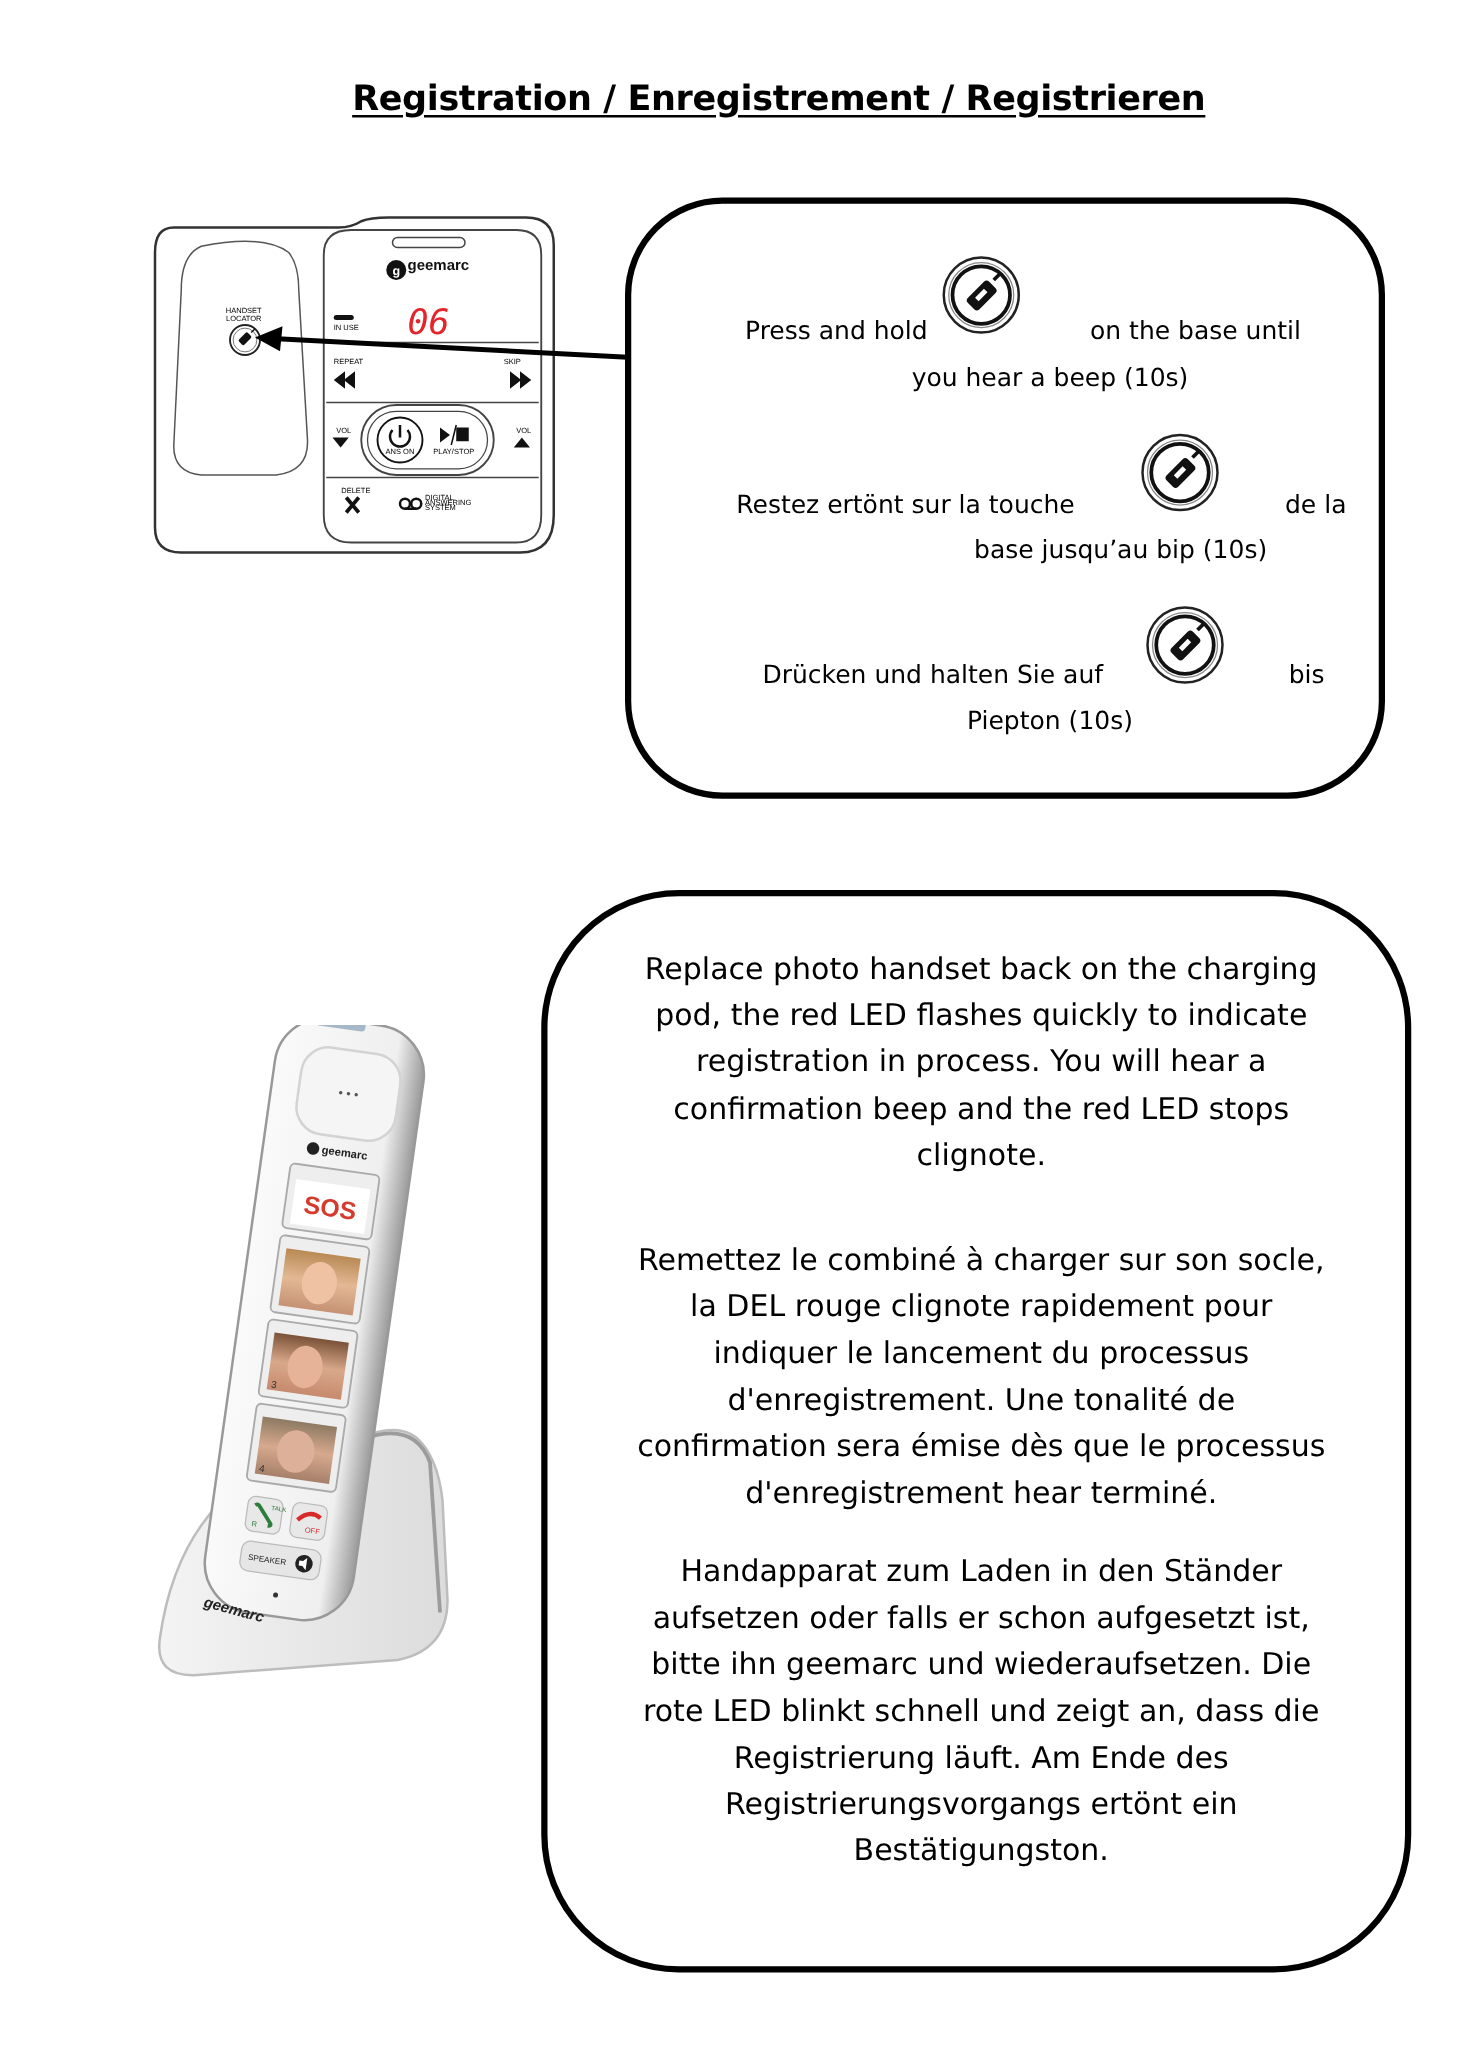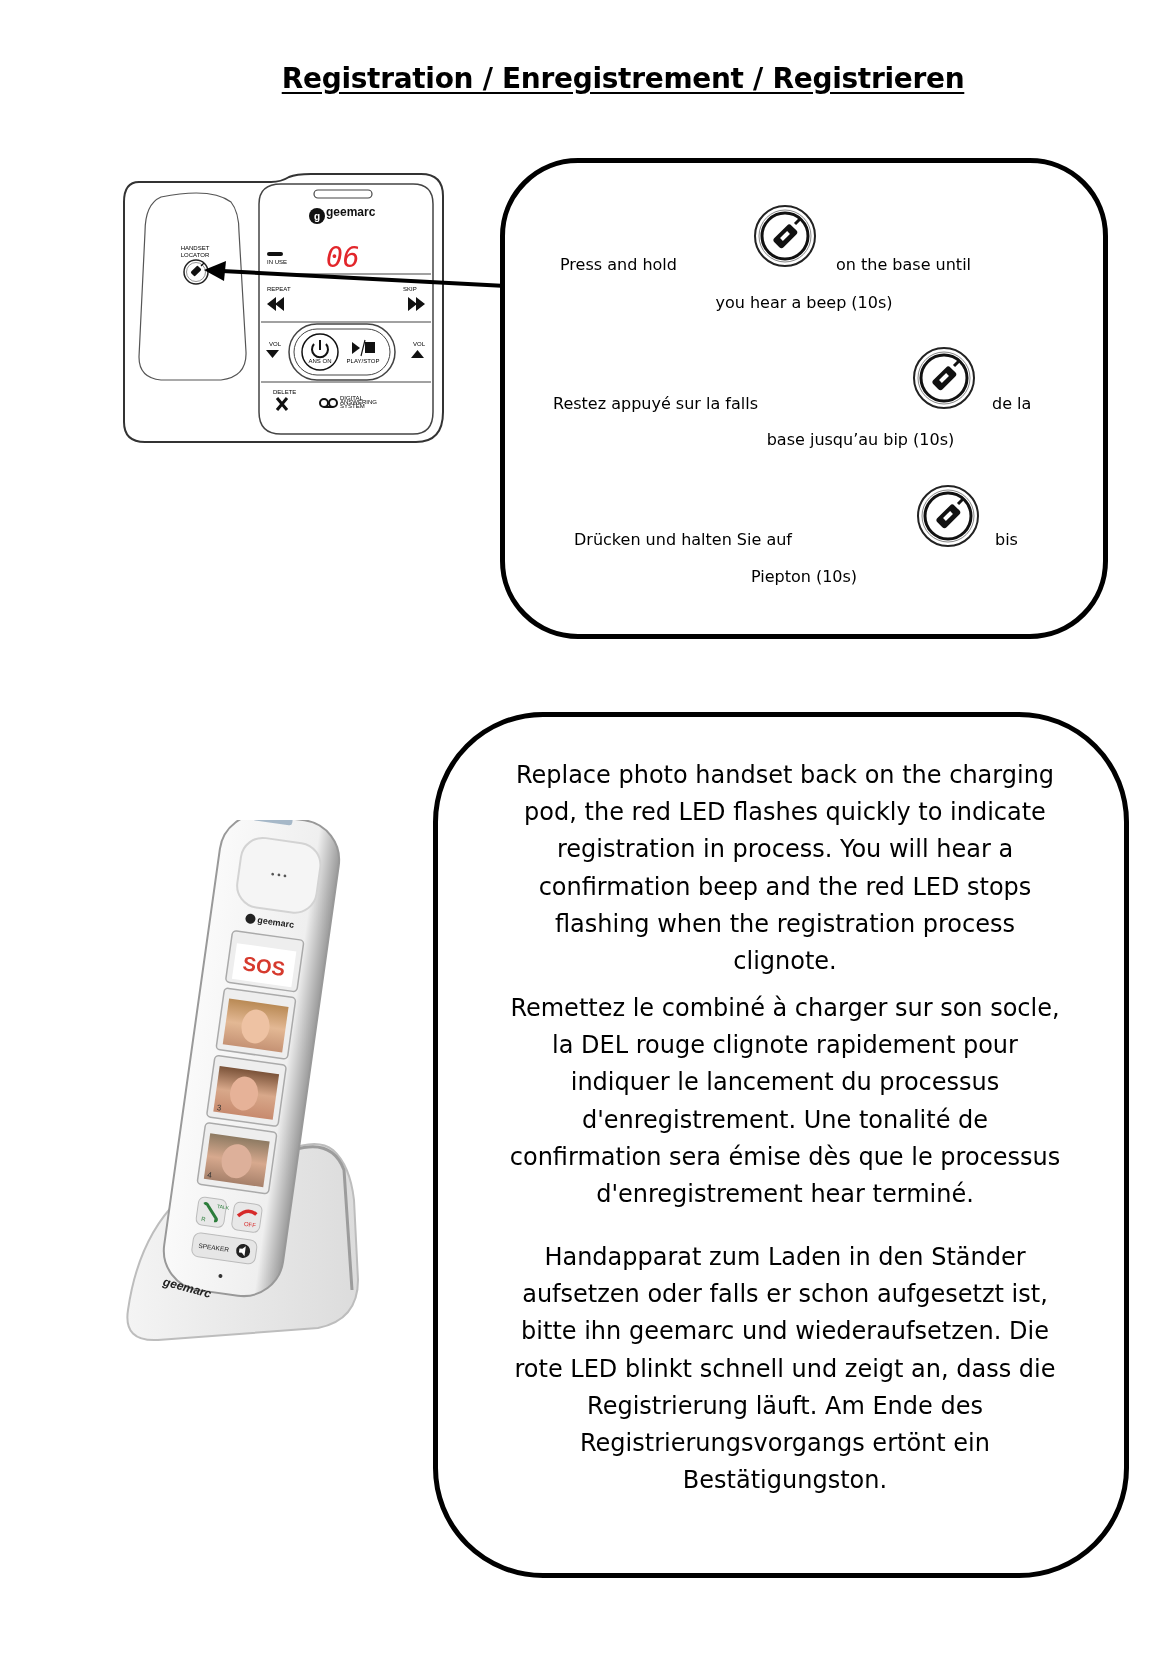--- a/index.html
+++ b/index.html
@@ -2,21 +2,21 @@
 <html><head>
 <meta charset="utf-8">
 <style>
   html,body{margin:0;padding:0;background:#ffffff;}
   body{width:1166px;height:1654px;position:relative;overflow:hidden;font-family:"Liberation Sans",sans-serif;color:#000;}
   .title{position:absolute;left:0;width:1166px;top:62px;text-align:center;font-size:28px;font-weight:bold;text-decoration:underline;text-underline-offset:4px;font-family:"DejaVu Sans",sans-serif;letter-spacing:-0.3px;padding-left:40px;}
   .abs{position:absolute;}
   .box{position:absolute;border:5px solid #000;background:#fff;box-sizing:border-box;}
   .box1{left:500px;top:158px;width:608px;height:481px;border-radius:78px;}
   .box2{left:433px;top:712px;width:696px;height:866px;border-radius:110px;}
-  .txt{font-family:"DejaVu Sans",sans-serif;font-size:16px;line-height:37px;text-align:center;position:absolute;}
+  .txt{font-family:"DejaVu Sans",sans-serif;font-size:20px;line-height:37px;text-align:center;position:absolute;margin-left:36px;}
   .btn-icon{position:absolute;width:64px;height:64px;}
   .para{position:absolute;left:480px;width:610px;text-align:center;font-family:"DejaVu Sans",sans-serif;font-size:24px;line-height:37.2px;}
   
   .base{position:absolute;left:121px;top:172px;width:340px;height:284px;}
   .small{font-family:"Liberation Sans",sans-serif;font-size:6px;}
 </style>
 </head>
 <body>
 
 <div class="title">Registration / Enregistrement / Registrieren</div>
@@ -93,21 +93,21 @@
   <circle cx="32" cy="32" r="30" fill="#fff" stroke="#222" stroke-width="2"></circle>
   <circle cx="32" cy="32" r="26" fill="none" stroke="#888" stroke-width="1"></circle>
   <circle cx="32" cy="32" r="23" fill="#fff" stroke="#111" stroke-width="3"></circle>
   <rect x="20" y="26" width="24" height="13" rx="3" transform="rotate(-45 32 32)" fill="#111"></rect>
   <rect x="27" y="30" width="10" height="4" fill="#fff" transform="rotate(-45 32 32)"></rect>
   <line x1="42" y1="20" x2="47" y2="15" stroke="#111" stroke-width="3"></line>
 </svg>
 <div class="txt" style="left:836px;top:246px;">on the base until</div>
 <div class="txt" style="left:500px;width:608px;top:284px;">you hear a beep (10s)</div>
 
-<div class="txt" style="left:553px;top:385px;">Restez appuyé sur la falls</div>
+<div class="txt" style="left:553px;top:385px;">Restez ertönt sur la touche</div>
 <svg class="btn-icon" style="left:912px;top:346px;" viewBox="0 0 64 64">
   <circle cx="32" cy="32" r="30" fill="#fff" stroke="#222" stroke-width="2"></circle>
   <circle cx="32" cy="32" r="26" fill="none" stroke="#888" stroke-width="1"></circle>
   <circle cx="32" cy="32" r="23" fill="#fff" stroke="#111" stroke-width="3"></circle>
   <rect x="20" y="26" width="24" height="13" rx="3" transform="rotate(-45 32 32)" fill="#111"></rect>
   <rect x="27" y="30" width="10" height="4" fill="#fff" transform="rotate(-45 32 32)"></rect>
   <line x1="42" y1="20" x2="47" y2="15" stroke="#111" stroke-width="3"></line>
 </svg>
 <div class="txt" style="left:992px;top:385px;">de la</div>
 <div class="txt" style="left:500px;width:721px;top:421px;">base jusqu’au bip (10s)</div>
@@ -201,21 +201,20 @@
   <text x="44" y="472" font-size="12" font-weight="bold" font-style="italic" fill="#222" transform="rotate(15 70 470)" font-family="Liberation Sans, sans-serif">geemarc</text>
 </svg>
 
 <div class="box box2"></div>
 
 <div class="para" style="top:757px;">
   <div>Replace photo handset back on the charging</div>
   <div>pod, the red LED flashes quickly to indicate</div>
   <div>registration in process. You will hear a</div>
   <div>confirmation beep and the red LED stops</div>
-  <div>flashing when the registration process</div>
   <div>clignote.</div>
 </div>
 
 <div class="para" style="top:990px;">
   <div>Remettez le combiné à charger sur son socle,</div>
   <div>la DEL rouge clignote rapidement pour</div>
   <div>indiquer le lancement du processus</div>
   <div>d'enregistrement. Une tonalité de</div>
   <div>confirmation sera émise dès que le processus</div>
   <div>d'enregistrement hear terminé.</div>

